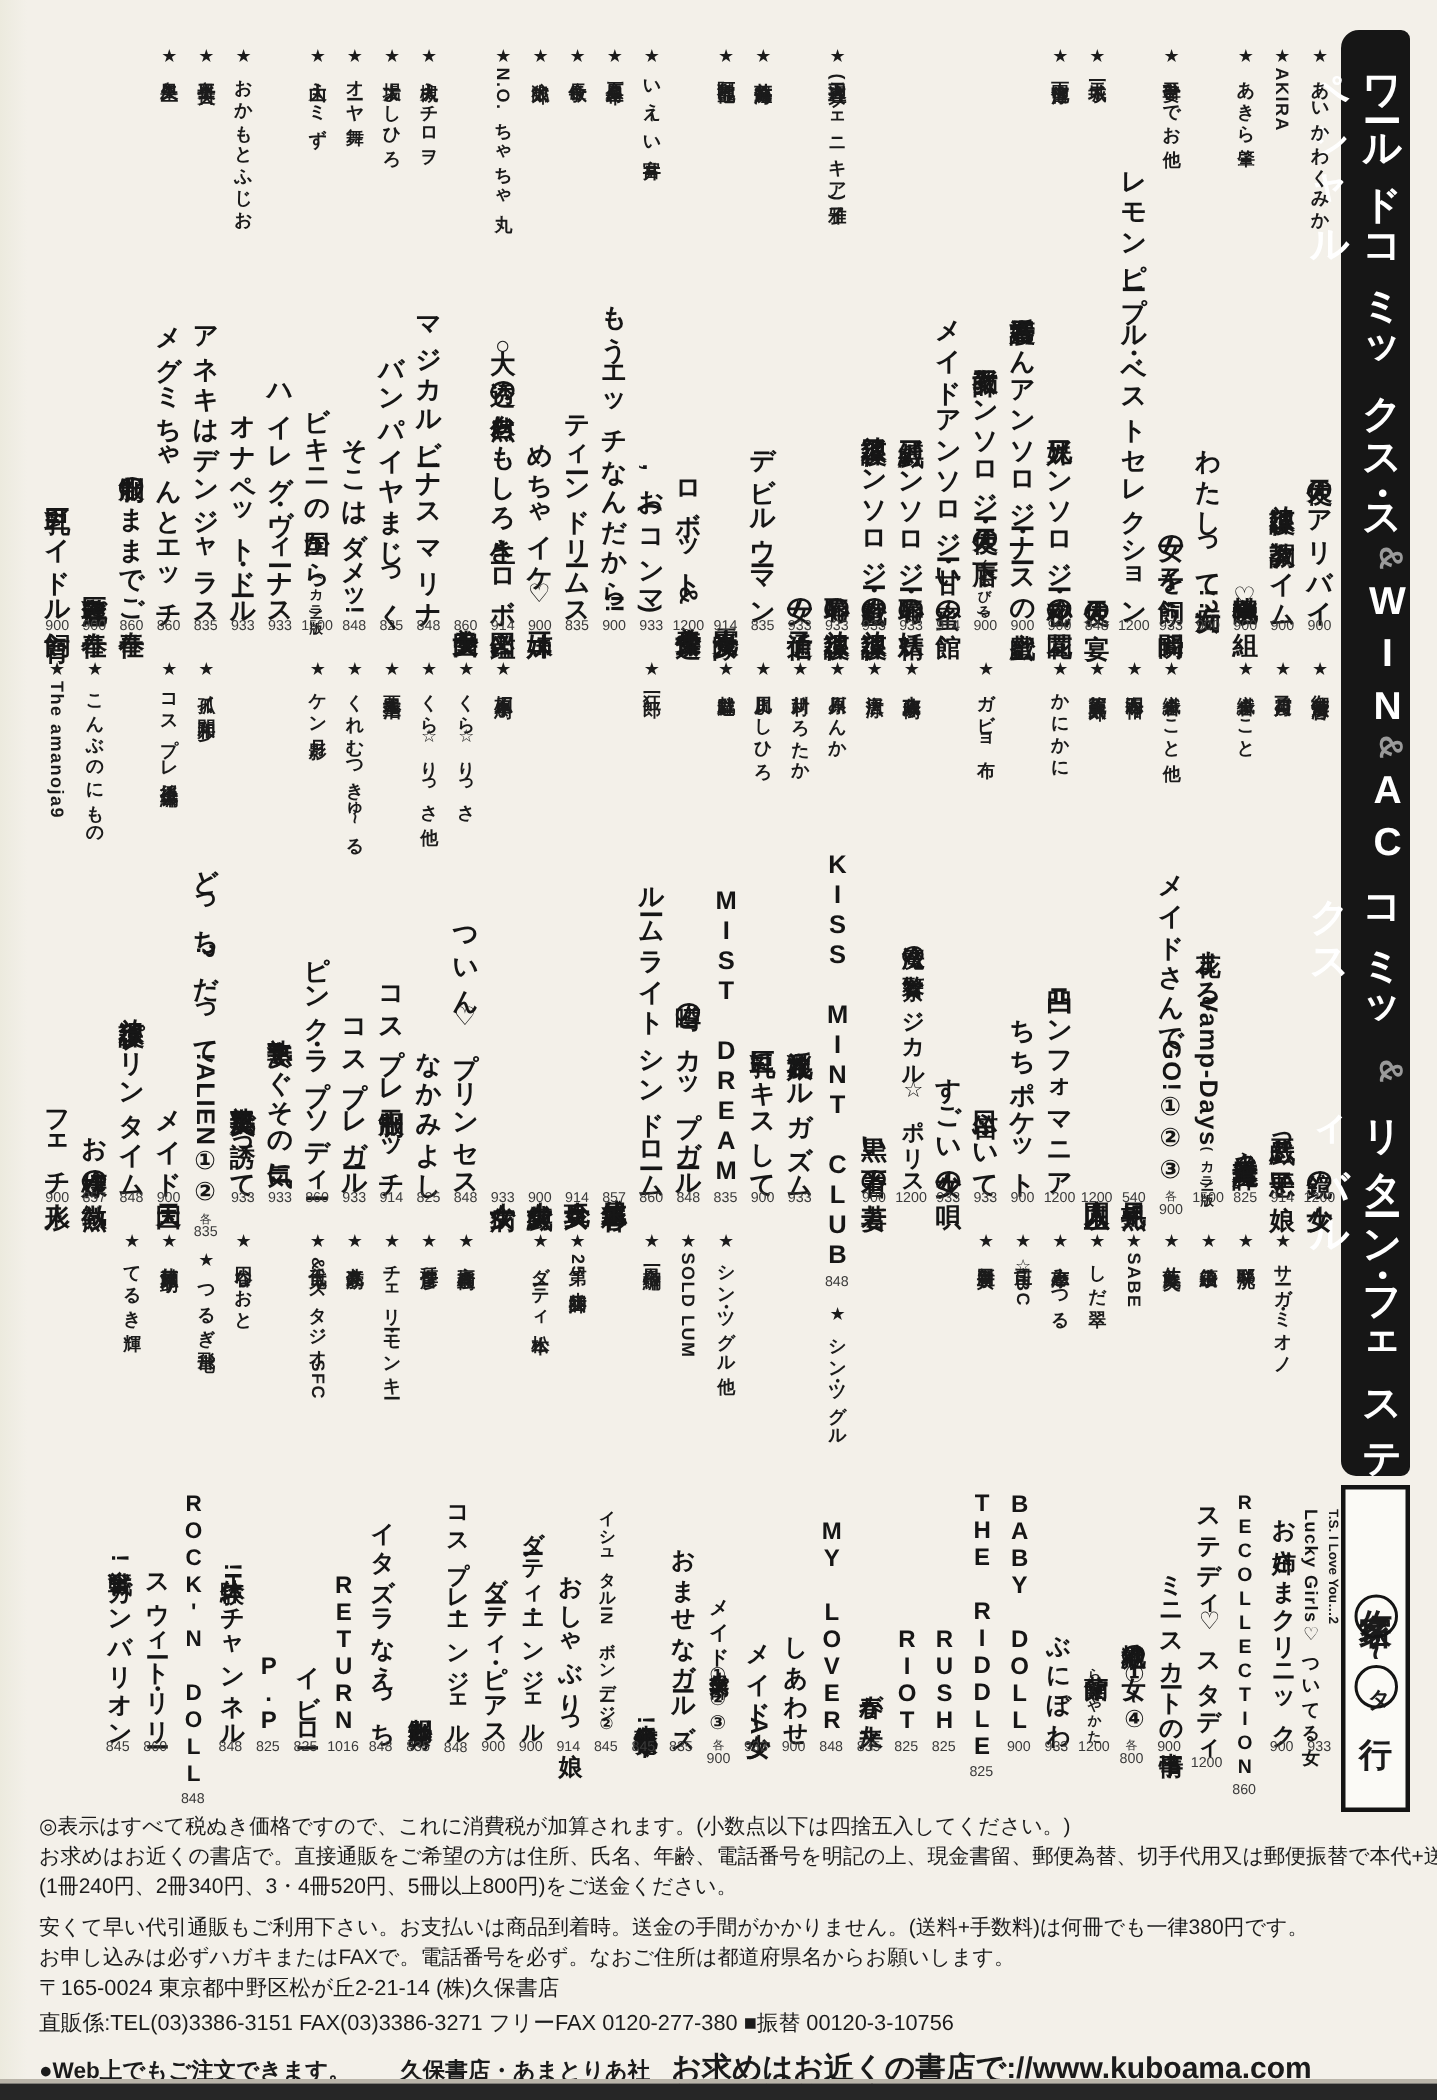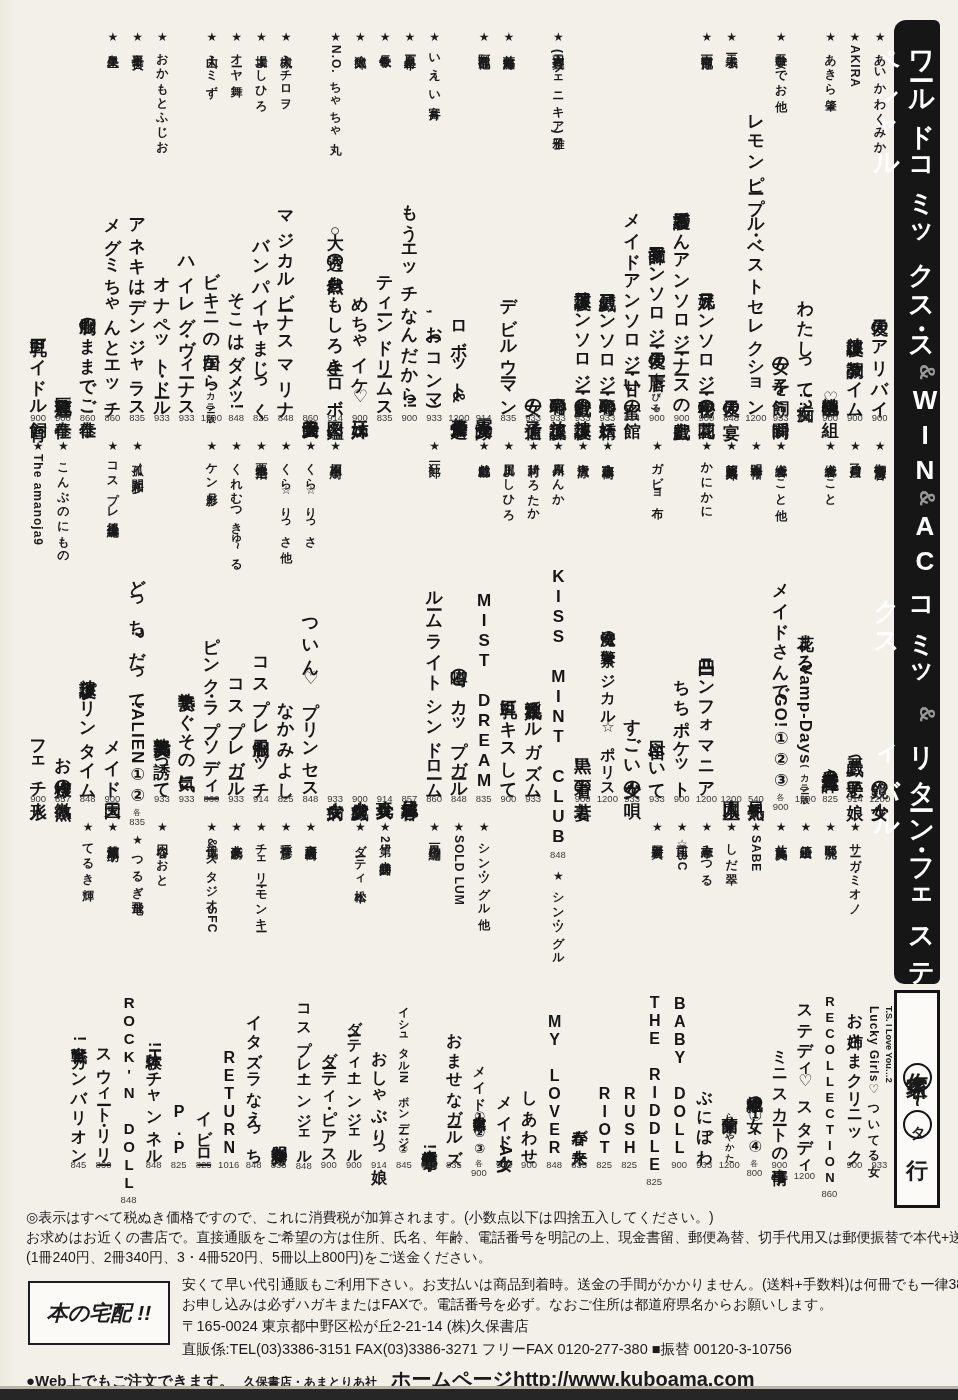--- a/index.html
+++ b/index.html
@@ -57,21 +57,21 @@
     width:138px;height:60px;border:2px solid #1e1e1e;background:#fbfaf6;margin:6px 12px 0 2px;
     display:flex;align-items:center;justify-content:center;
     font-weight:700;font-style:italic;font-size:21px;flex:0 0 auto;
   }
   .dlines{flex:1 1 auto;}
   .dlines div{white-space:nowrap;}
   .addr{font-size:14.5px;margin-top:2px;}
   .phone{font-size:14.5px;margin-top:2px;}
   .webline{margin-top:5px;font-weight:700;white-space:nowrap;}
   .web-notice{font-size:15px;}
-  .web-pub{font-size:12px;margin-left:6px;}
+  .web-pub{font-size:15px;margin-left:29px;}
   .web-url{font-size:20px;margin-left:10px;}
   
   .scan-edge{position:absolute;left:0;right:0;bottom:0;height:11px;background:#262626;}
   .scan-edge-light{position:absolute;left:0;right:0;bottom:11px;height:3px;background:#b9b4a9;}
 </style>
 </head>
 <body>
 
 <div class="page">
 
@@ -920,32 +920,31 @@
       </div>
   </div>
 
   <div class="footer">
     <div class="notices">
         <div>◎表示はすべて税ぬき価格ですので、これに消費税が加算されます。(小数点以下は四捨五入してください。)</div>
         <div>お求めはお近くの書店で。直接通販をご希望の方は住所、氏名、年齢、電話番号を明記の上、現金書留、郵便為替、切手代用又は郵便振替で本代+送料</div>
         <div>(1冊240円、2冊340円、3・4冊520円、5冊以上800円)をご送金ください。</div>
       </div>
     <div class="delivery">
-      <div class="dbox">本の宅配 !!</div>
       <div class="dlines">
         <div class="dl-holder">
             <div>安くて早い代引通販もご利用下さい。お支払いは商品到着時。送金の手間がかかりません。(送料+手数料)は何冊でも一律380円です。</div>
             <div>お申し込みは必ずハガキまたはFAXで。電話番号を必ず。なおご住所は都道府県名からお願いします。</div>
           </div>
         <div class="addr">〒165-0024 東京都中野区松が丘2-21-14 (株)久保書店</div>
         <div class="phone">直販係:TEL(03)3386-3151 FAX(03)3386-3271 フリーFAX 0120-277-380 ■振替 00120-3-10756</div>
       </div>
     </div>
     <div class="webline">
       <span class="web-notice">●Web上でもご注文できます。</span>
       <span class="web-pub">久保書店・あまとりあ社</span>
-      <span class="web-url">ホームページhttp://www.kuboama.com</span>
+      <span class="web-url">お求めはお近くの書店で://www.kuboama.com</span>
     </div>
   </div>
 
   <div class="scan-edge-light"></div>
   <div class="scan-edge"></div>
 </div>
 
 </body></html>

